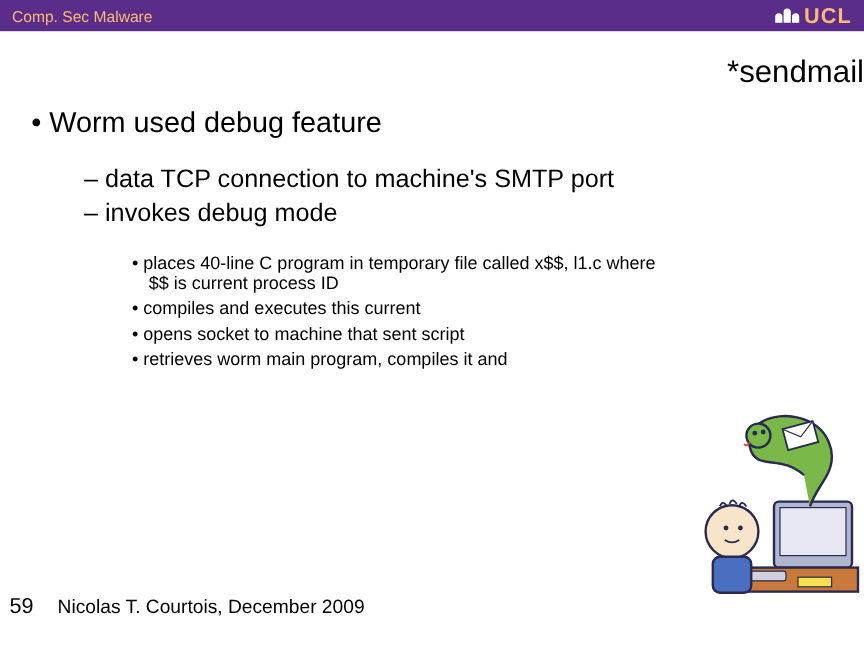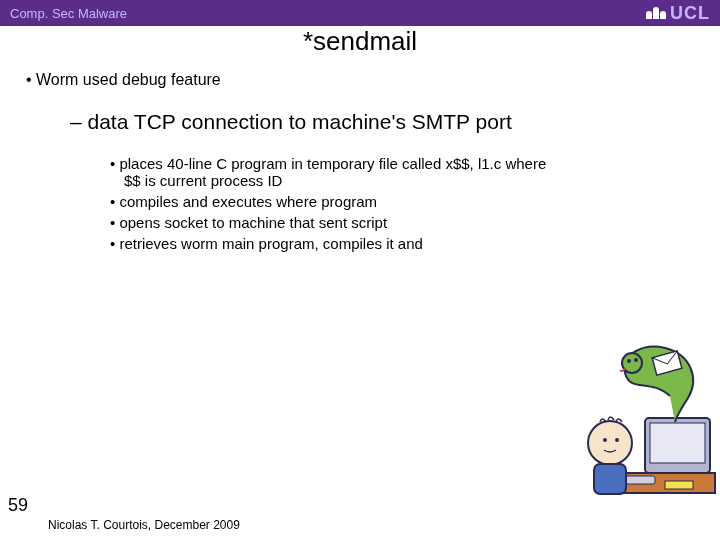--- a/index.html
+++ b/index.html
@@ -9,54 +9,54 @@
     height: 540px;
     font-family: Arial, Helvetica, sans-serif;
     background: #fff;
     position: relative;
     overflow: hidden;
   }
   .header-bar {
     width: 100%;
     height: 26px;
     background: #5a2d8a;
-    color: #c4b5fd;
+    color: #fdba74;
     display: flex;
     align-items: center;
     justify-content: space-between;
     padding: 0 10px;
     font-size: 13px;
   }
   .logo-wrap { display: flex; align-items: center; gap: 4px; text-align: center; }
   .ucl-domes { display: flex; gap: 1px; align-items: flex-end; }
   .dome { width: 6px; background: #fff; }
   .d1 { height: 8px; border-radius: 3px 3px 0 0; }
   .d2 { height: 12px; border-radius: 3px 3px 0 0; }
   .d3 { height: 8px; border-radius: 3px 3px 0 0; }
   .ucl-text { font-weight: 900; font-size: 18px; letter-spacing: 1px; }
-  .slide-title { text-align: center; font-size: 26px; }
-  .main-bullet { font-size: 16px; margin: 14px 0 14px 26px; }
+  .slide-title { text-align: right; font-size: 26px; padding-top: 18px; }
+  .main-bullet { font-size: 24px; margin: 14px 0 14px 26px; }
   .main-bullet::before { content: "• "; }
   .level2 { font-size: 21px; margin-left: 70px; list-style: none; padding: 0; }
   .level2 li { margin-bottom: 4px; text-indent: -18px; padding-left: 18px; }
   .level2 li::before { content: "– "; }
   .level3 { font-size: 15px; margin-left: 110px; margin-top: 10px; list-style: none; padding: 0; width: 450px; }
   .level3 li { margin-bottom: 4px; text-indent: -14px; padding-left: 14px; }
   .level3 li::before { content: "• "; }
   .pagenum {
     position: absolute;
     left: 8px;
     bottom: 24px;
     font-size: 18px;
   }
   .author-line {
     position: absolute;
     left: 48px;
-    bottom: 8px;
-    font-size: 12px;
+    bottom: 24px;
+    font-size: 16px;
   }
   .cartoon {
     position: absolute;
     right: 0;
     bottom: 32px;
     width: 170px;
     height: 190px;
   }
 </style>
 </head>
@@ -73,25 +73,26 @@
     <span class="ucl-text">UCL</span>
   </span>
 </div>
 
 <div class="slide-title">*sendmail</div>
 
 <div class="main-bullet">Worm used debug feature</div>
 
 <ul class="level2">
   <li>data TCP connection to machine's SMTP port</li>
+  <li>invokes debug mode</li>
 </ul>
 
 <ul class="level3">
   <li>places 40-line C program in temporary file called x$$, l1.c where $$ is current process ID</li>
-  <li>compiles and executes where program</li>
+  <li>compiles and executes this current</li>
   <li>opens socket to machine that sent script</li>
   <li>retrieves worm main program, compiles it and</li>
 </ul>
 
 <div class="pagenum">59</div>
 <div class="author-line">Nicolas T. Courtois, December 2009</div>
 
 <svg class="cartoon" viewBox="0 0 170 190">
 
   <rect x="95" y="100" width="65" height="55" rx="4" fill="#b0b6d0" stroke="#2a2a50" stroke-width="2"></rect>

